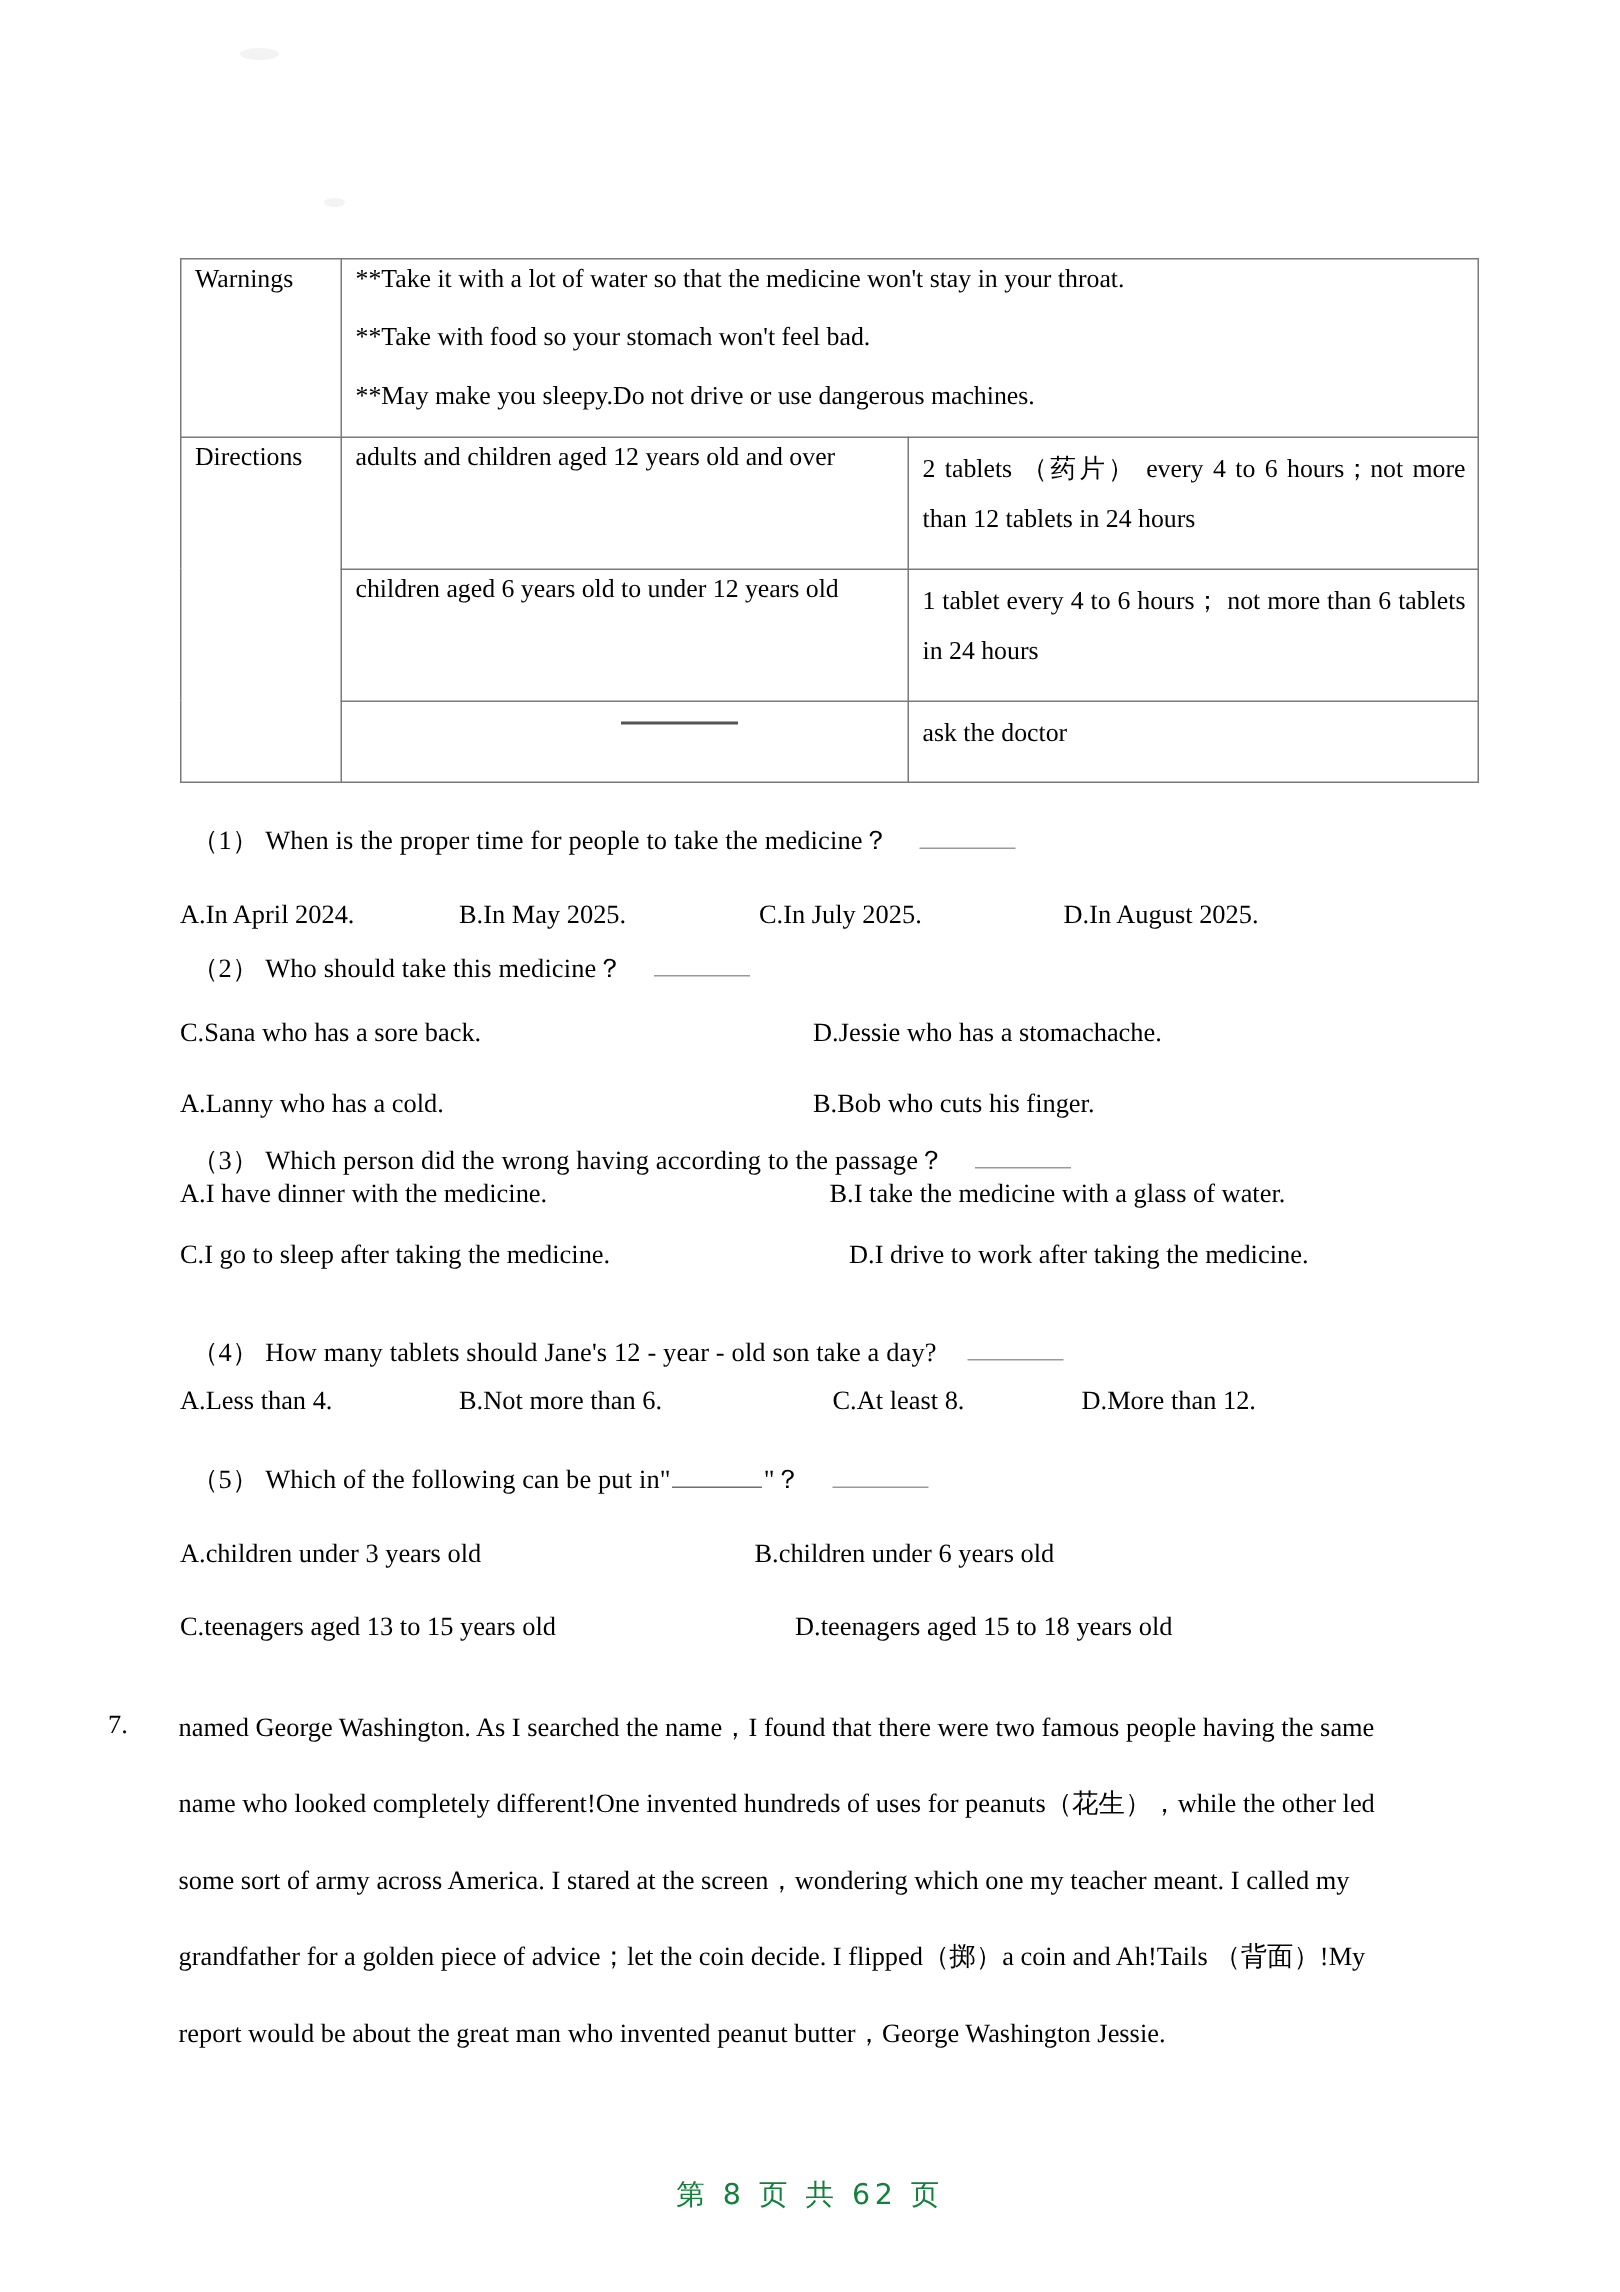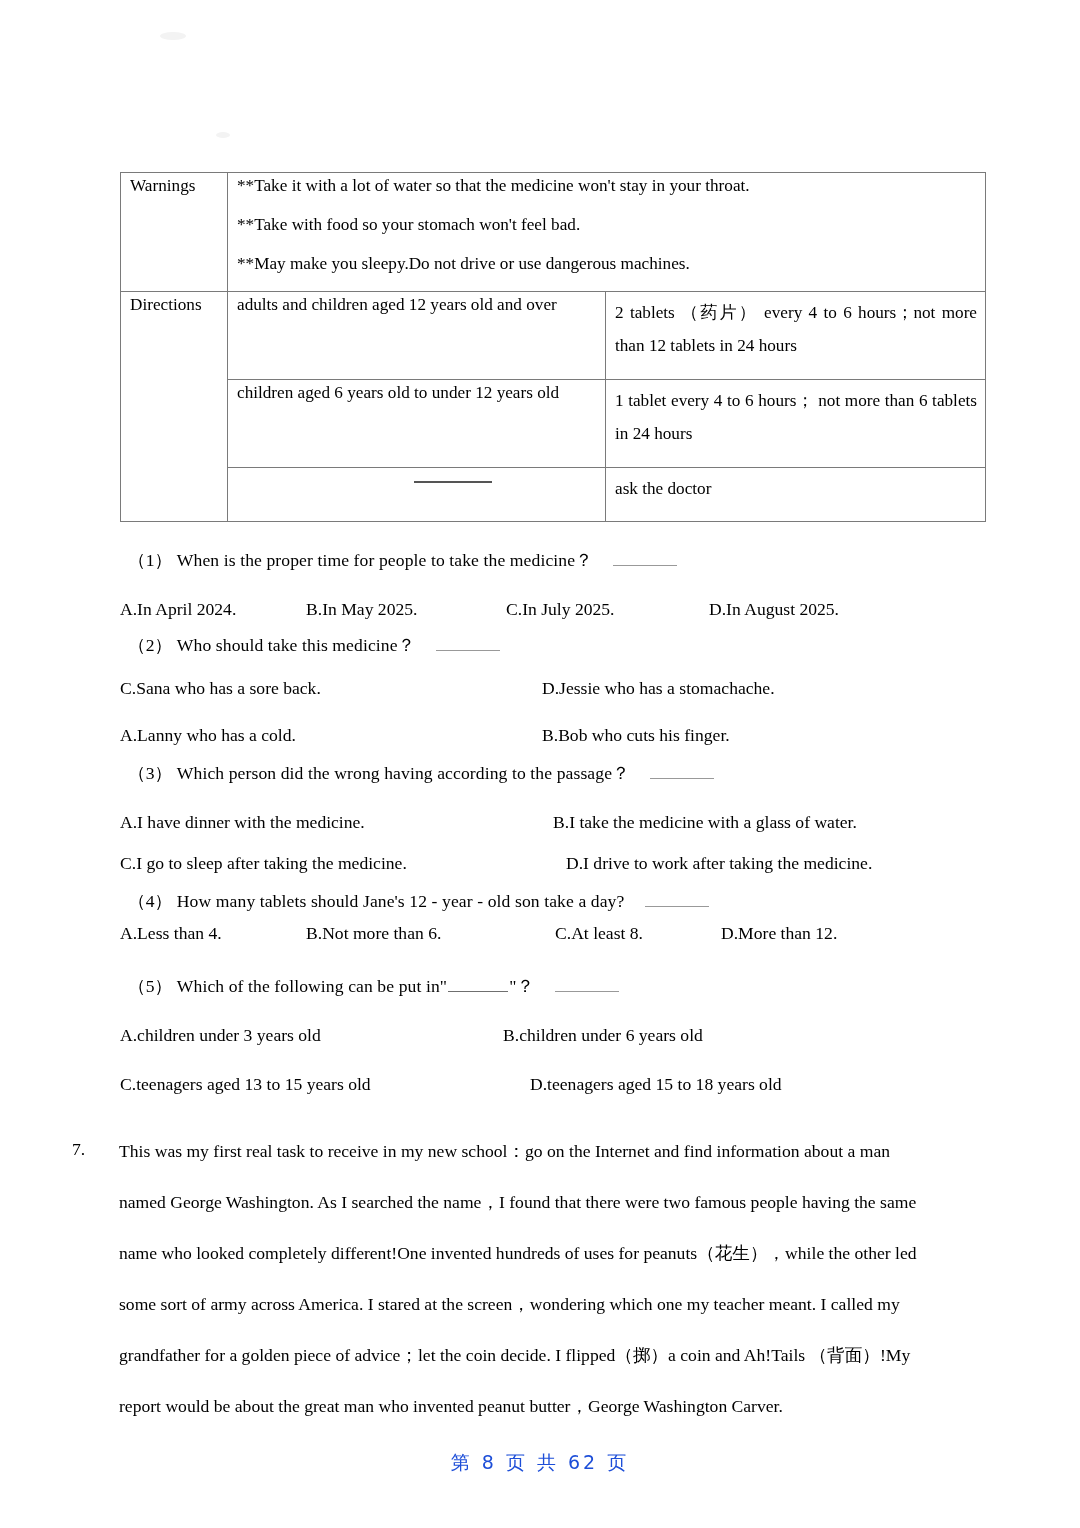--- a/index.html
+++ b/index.html
@@ -139,21 +139,21 @@
   
   .footer {
     position: absolute;
     left: 0;
     top: 1450px;
     width: 1080px;
     text-align: center;
     font-size: 19px;
     font-family: "DejaVu Sans", "Liberation Sans", sans-serif;
     letter-spacing: 3px;
-    color: #1d4ed8;
+    color: #15803d;
   }
 
   
   .speckle {
     position: absolute;
     background: #f3f3f3;
     border-radius: 50%;
     pointer-events: none;
   }
 </style>
@@ -233,21 +233,21 @@
       <span class="opt" style="left:424px;">B.Bob who cuts his finger.</span>
     </div>
   </div>
 
   <div class="qblock" style="top:761px;">
     <p class="qline">
       <span>（3）</span>
       <span>Which person did the wrong having according to the passage？</span>
       <span class="blank-inline"></span>
     </p>
-    <div class="opts" style="margin-top:27px;">
+    <div class="opts" style="">
       <span class="opt" style="left:2px;">A.I have dinner with the medicine.</span>
       <span class="opt" style="left:435px;">B.I take the medicine with a glass of water.</span>
     </div>
     <div class="opts" style="margin-top:21px;">
       <span class="opt" style="left:2px;">C.I go to sleep after taking the medicine.</span>
       <span class="opt" style="left:448px;">D.I drive to work after taking the medicine.</span>
     </div>
   </div>
 
   <div class="qblock" style="top:889px;">
@@ -275,23 +275,22 @@
       <span class="opt" style="left:385px;">B.children under 6 years old</span>
     </div>
     <div class="opts" style="margin-top:29px;">
       <span class="opt" style="left:2px;">C.teenagers aged 13 to 15 years old</span>
       <span class="opt" style="left:412px;">D.teenagers aged 15 to 18 years old</span>
     </div>
   </div>
 
   <div class="passage">
     <span class="pnum">7.</span>
-    <p class="pline">This was my first real task to receive in my new school：go on the Internet and find information about a man</p>
     <p class="pline">named George Washington. As I searched the name，I found that there were two famous people having the same</p>
     <p class="pline">name who looked completely different!One invented hundreds of uses for peanuts（花生），while the other led</p>
     <p class="pline">some sort of army across America. I stared at the screen，wondering which one my teacher meant. I called my</p>
     <p class="pline">grandfather for a golden piece of advice；let the coin decide. I flipped（掷）a coin and Ah!Tails （背面）!My</p>
-    <p class="pline">report would be about the great man who invented peanut butter，George Washington Carver.</p>
+    <p class="pline">report would be about the great man who invented peanut butter，George Washington Jessie.</p>
   </div>
 
   <div class="footer">第 8 页 共 62 页</div>
 
 </div>
 
 </body></html>

